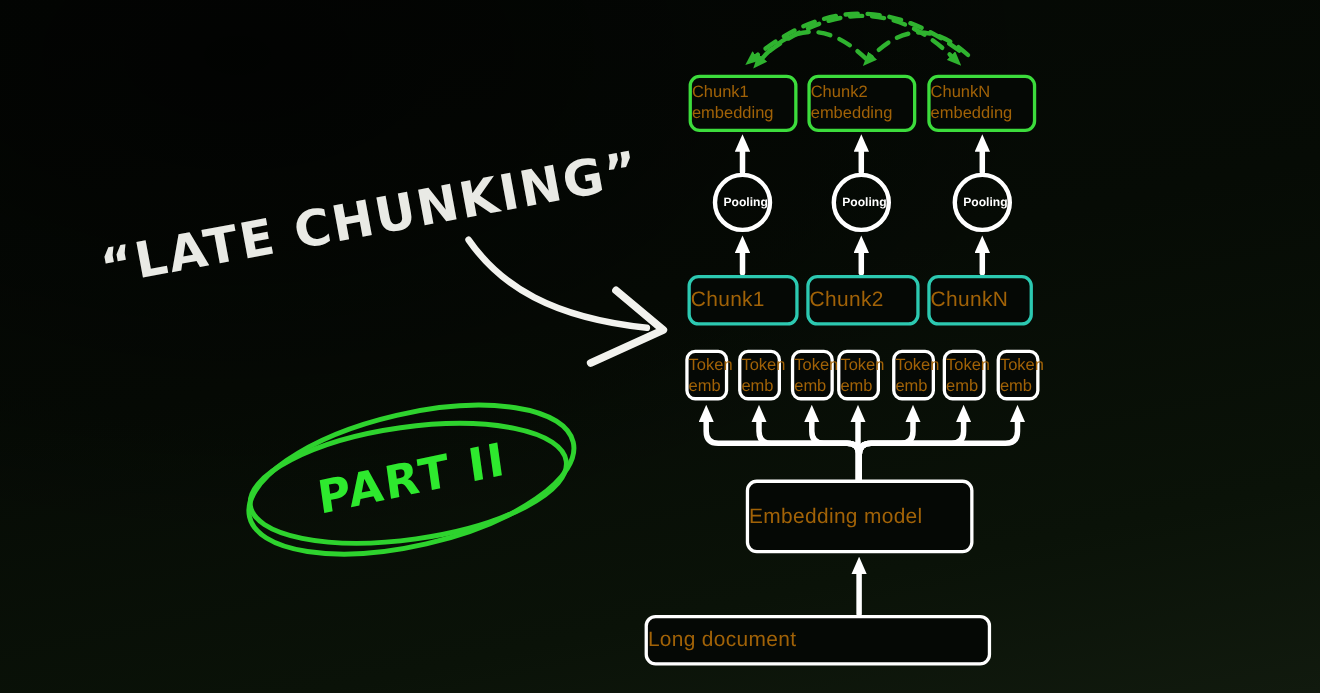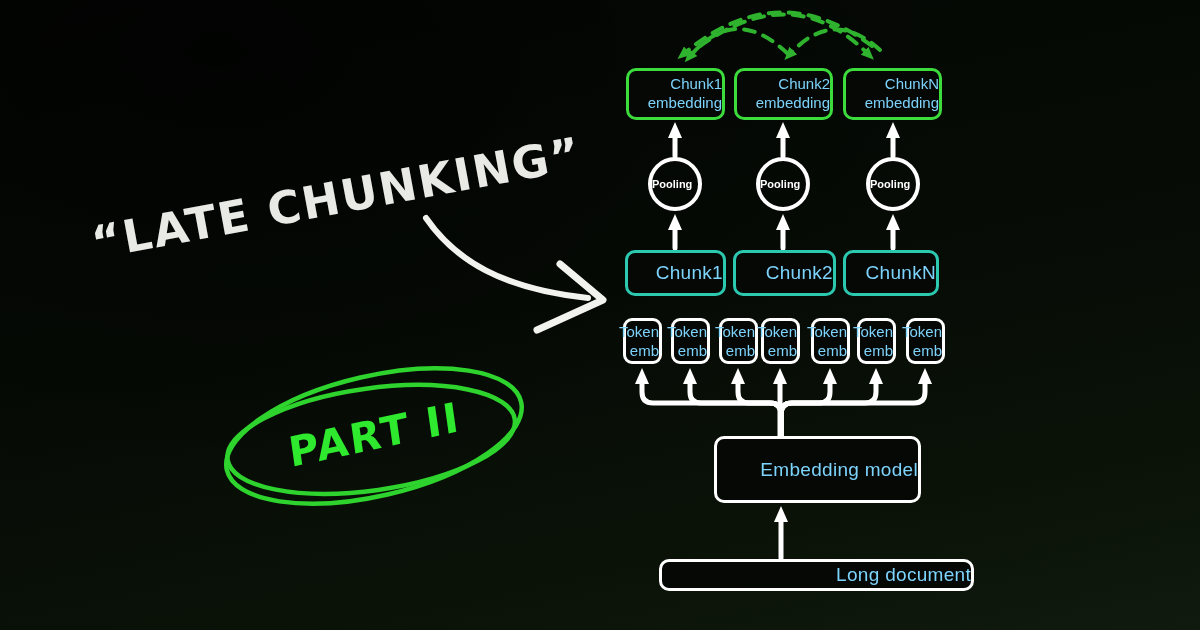--- a/index.html
+++ b/index.html
@@ -10,34 +10,34 @@
     font-family:"Liberation Sans", sans-serif;
     background:
       radial-gradient(ellipse at 18% 8%, rgba(0,0,0,.65), rgba(0,0,0,0) 55%),
       linear-gradient(168deg, #040704 0%, #060b05 45%, #0a1208 78%, #111a0e 100%);
   }
   svg{position:absolute;inset:0;pointer-events:none;}
 
   
   .box{
     position:absolute;
-    display:flex;flex-direction:column;align-items:flex-end;justify-content:center;
-    color:#7dd3fc;background:#050805;
+    display:flex;flex-direction:column;align-items:flex-start;justify-content:center;
+    color:#a16207;background:#050805;
     border:3px solid #ffffff;border-radius:10px;
     text-align:center;box-sizing:border-box;
     line-height:1.25;
   }
   .embox{border-color:#3cdc3c;border-width:3.5px;font-size:15px;width:99px;height:52px;top:68px;}
   .chunkbox{border-color:#2cc9b1;font-size:19px;height:46px;top:250px;letter-spacing:.3px;}
   .tokenbox{font-size:15px;width:39px;height:46px;top:318px;line-height:1.3;border-width:3px;border-radius:9px;}
-  .bigbox{font-size:19px;letter-spacing:.3px;margin-left:36px;}
+  .bigbox{font-size:19px;letter-spacing:.3px;}
   .pool{
     position:absolute;top:157px;width:54px;height:54px;
     border:4px solid #fff;border-radius:50%;
-    display:flex;align-items:center;justify-content:flex-start;
+    display:flex;align-items:center;justify-content:flex-end;
     color:#fff;font-size:11px;font-weight:bold;background:transparent;
     box-sizing:border-box;
   }
 
   
   .title{
     position:absolute;left:88px;top:172px;width:494px;
     transform:rotate(-10.5deg);
     color:#e9eae5;font-size:45px;font-weight:bold;letter-spacing:2px;
     text-align:center;white-space:nowrap;
@@ -172,17 +172,17 @@
   </div>
   <div class="box tokenbox" style="left:906px;">
     <span>Token</span>
     <span>emb</span>
   </div>
 
   <div class="box bigbox" style="left:678px;top:436px;width:207px;height:67px;">
     <span>Embedding model</span>
   </div>
 
-  <div class="box bigbox" style="left:623px;top:559px;width:315px;height:32px;">
+  <div class="box bigbox" style="left:586px;top:559px;width:315px;height:46px;">
     <span>Long document</span>
   </div>
 
 </div>
 
 </body></html>

